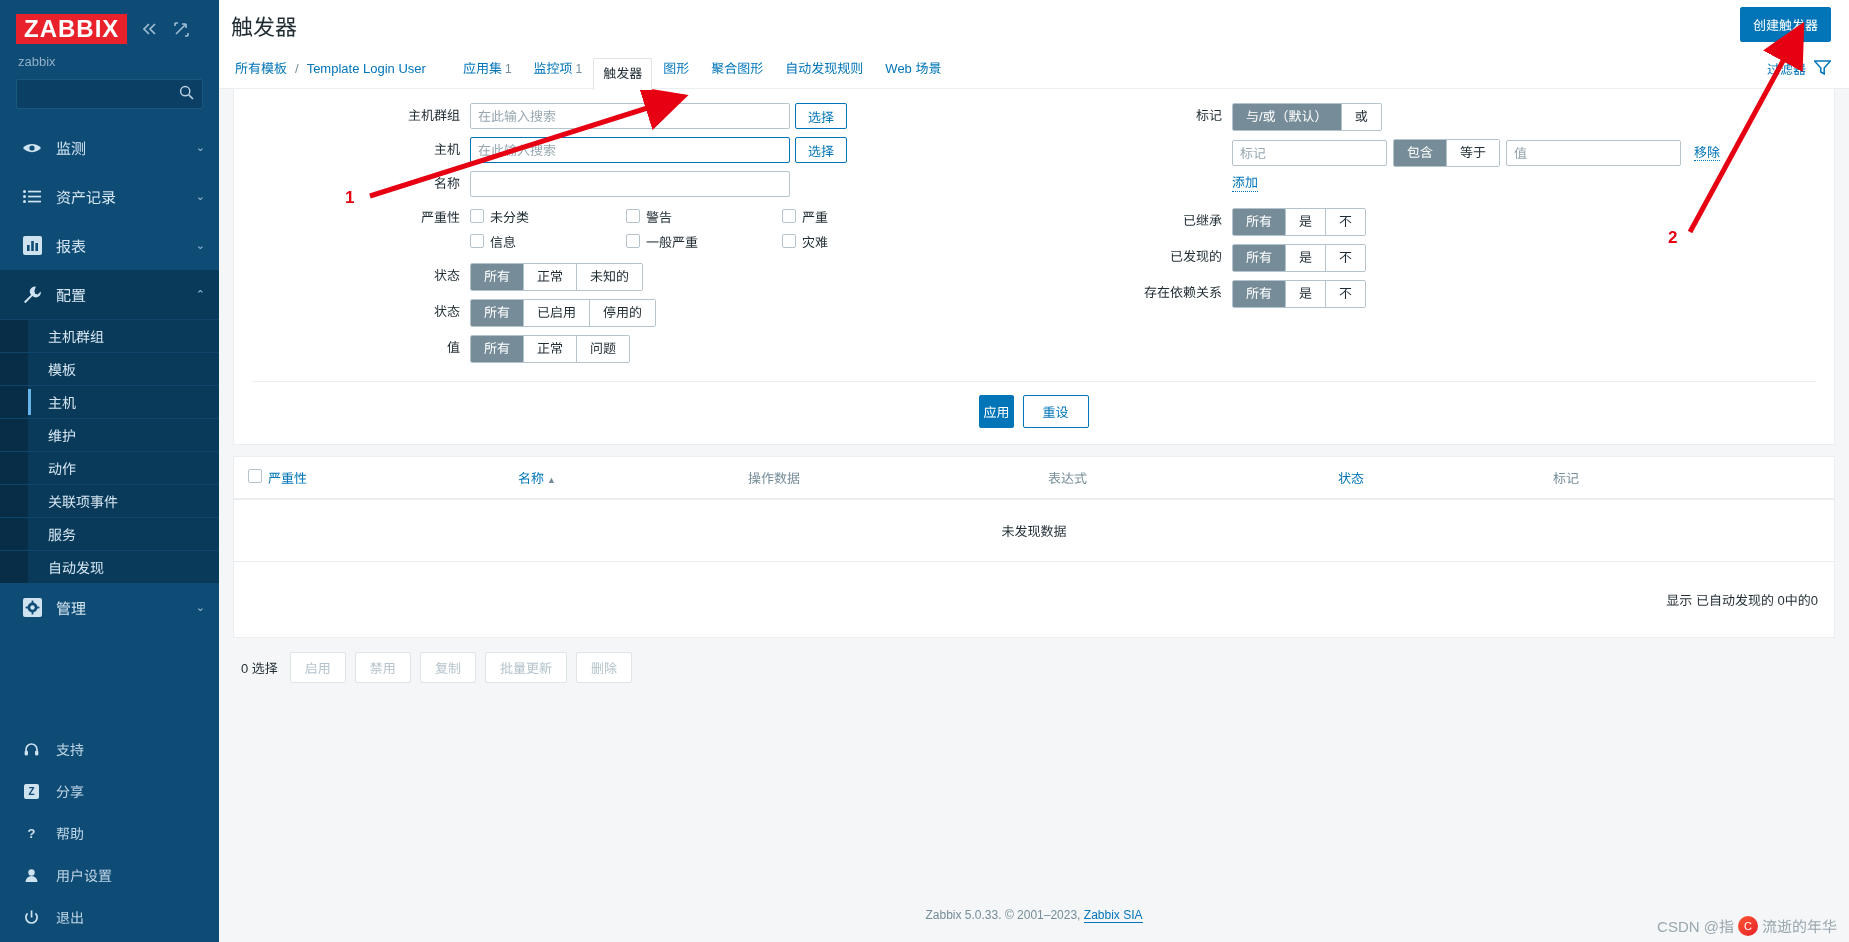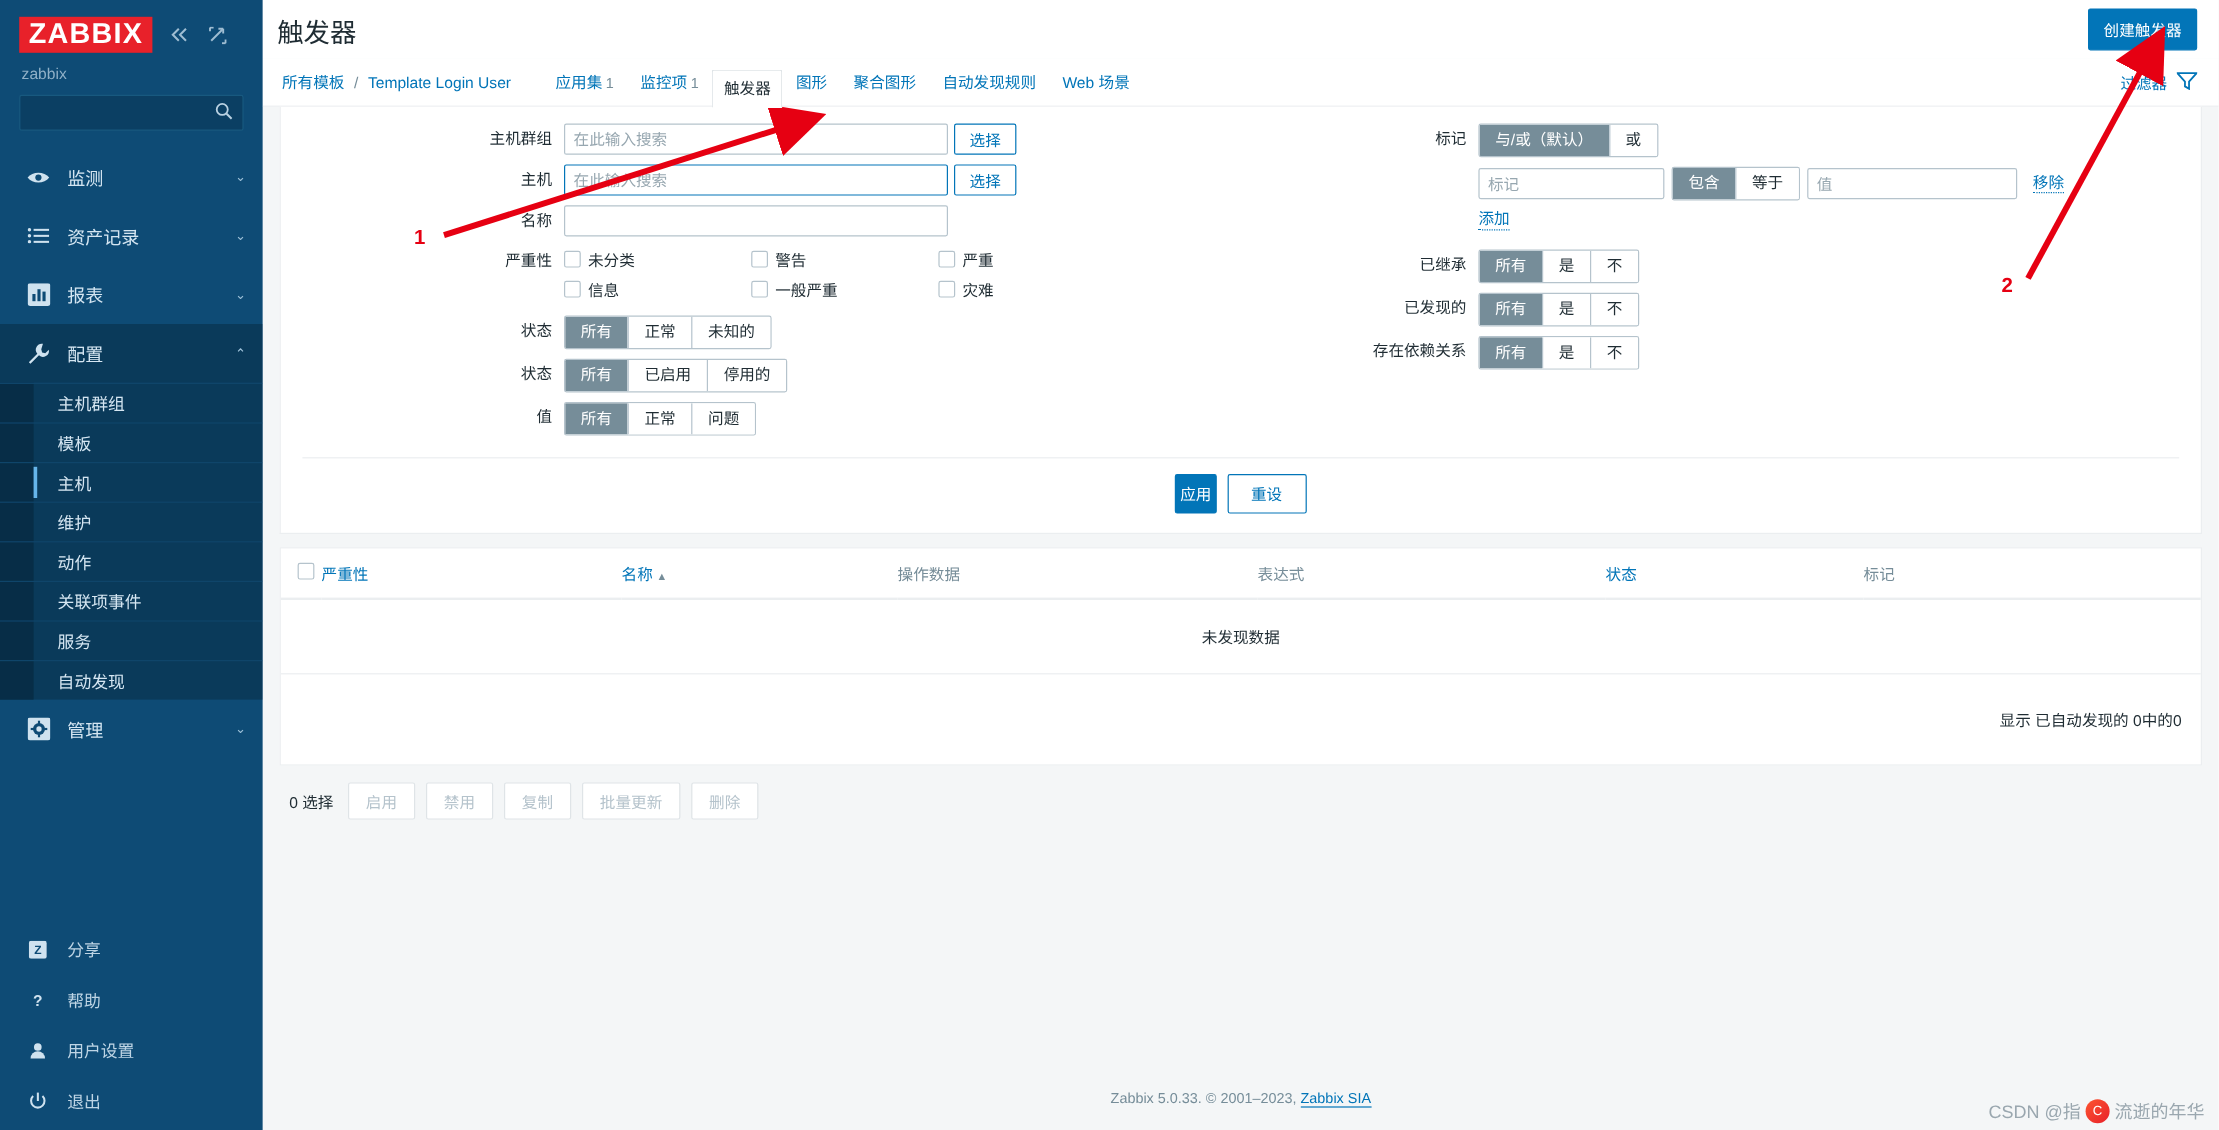--- a/index.html
+++ b/index.html
@@ -373,20 +373,30 @@
               <rect x="2.6" y="8.6" width="3" height="1.8" fill="#0e4b75"></rect>
               <rect x="13.4" y="8.6" width="3" height="1.8" fill="#0e4b75"></rect>
             </svg>
         </span>
         <span class="ni-label">管理</span>
         <span class="ni-chev">⌄</span>
       </div>
     </nav>
 
     <div class="nav-bottom">
+      <div class="nav-small">
+        <span class="ns-ico">
+          <svg width="15" height="15" viewBox="0 0 15 15">
+              <path d="M2 9 V7.5 a5.5 5.5 0 0 1 11 0 V9" stroke="#cfe2ef" stroke-width="1.6" fill="none"></path>
+              <rect x="0.6" y="8.4" width="3.4" height="5" rx="1.5" fill="#cfe2ef"></rect>
+              <rect x="11" y="8.4" width="3.4" height="5" rx="1.5" fill="#cfe2ef"></rect>
+            </svg>
+        </span>
+        <span>支持</span>
+      </div>
       <div class="nav-small">
         <span class="ns-ico">
           <svg width="15" height="15" viewBox="0 0 15 15">
               <rect x="0" y="0" width="15" height="15" rx="2" fill="#cfe2ef"></rect>
               <text x="7.5" y="11.3" font-size="10" font-family="Liberation Sans, sans-serif" font-weight="bold" fill="#0e4b75" text-anchor="middle">Z</text>
             </svg>
         </span>
         <span>分享</span>
       </div>
       <div class="nav-small">

